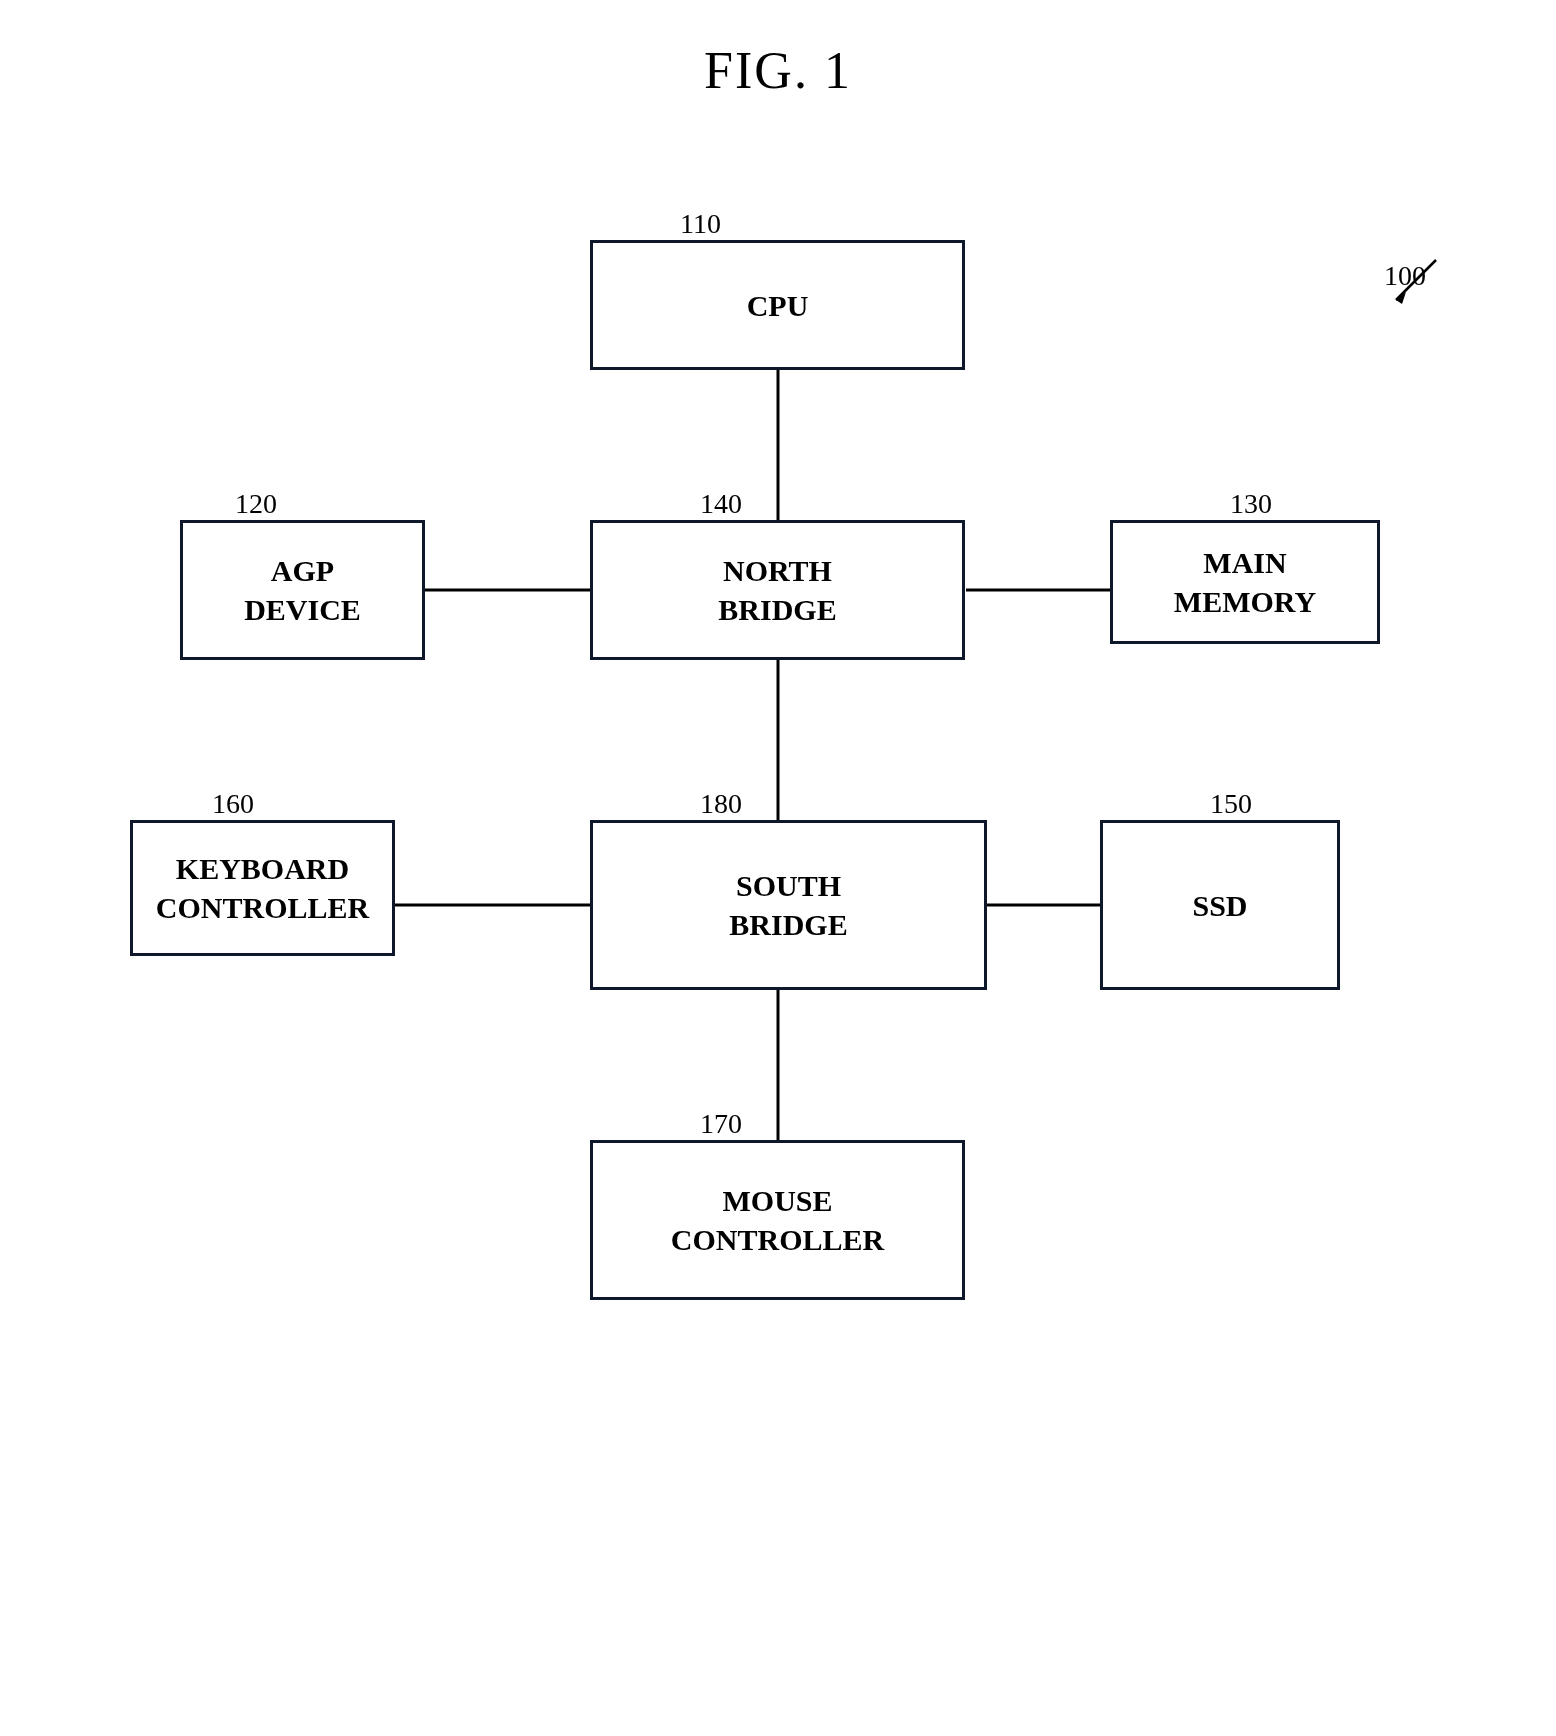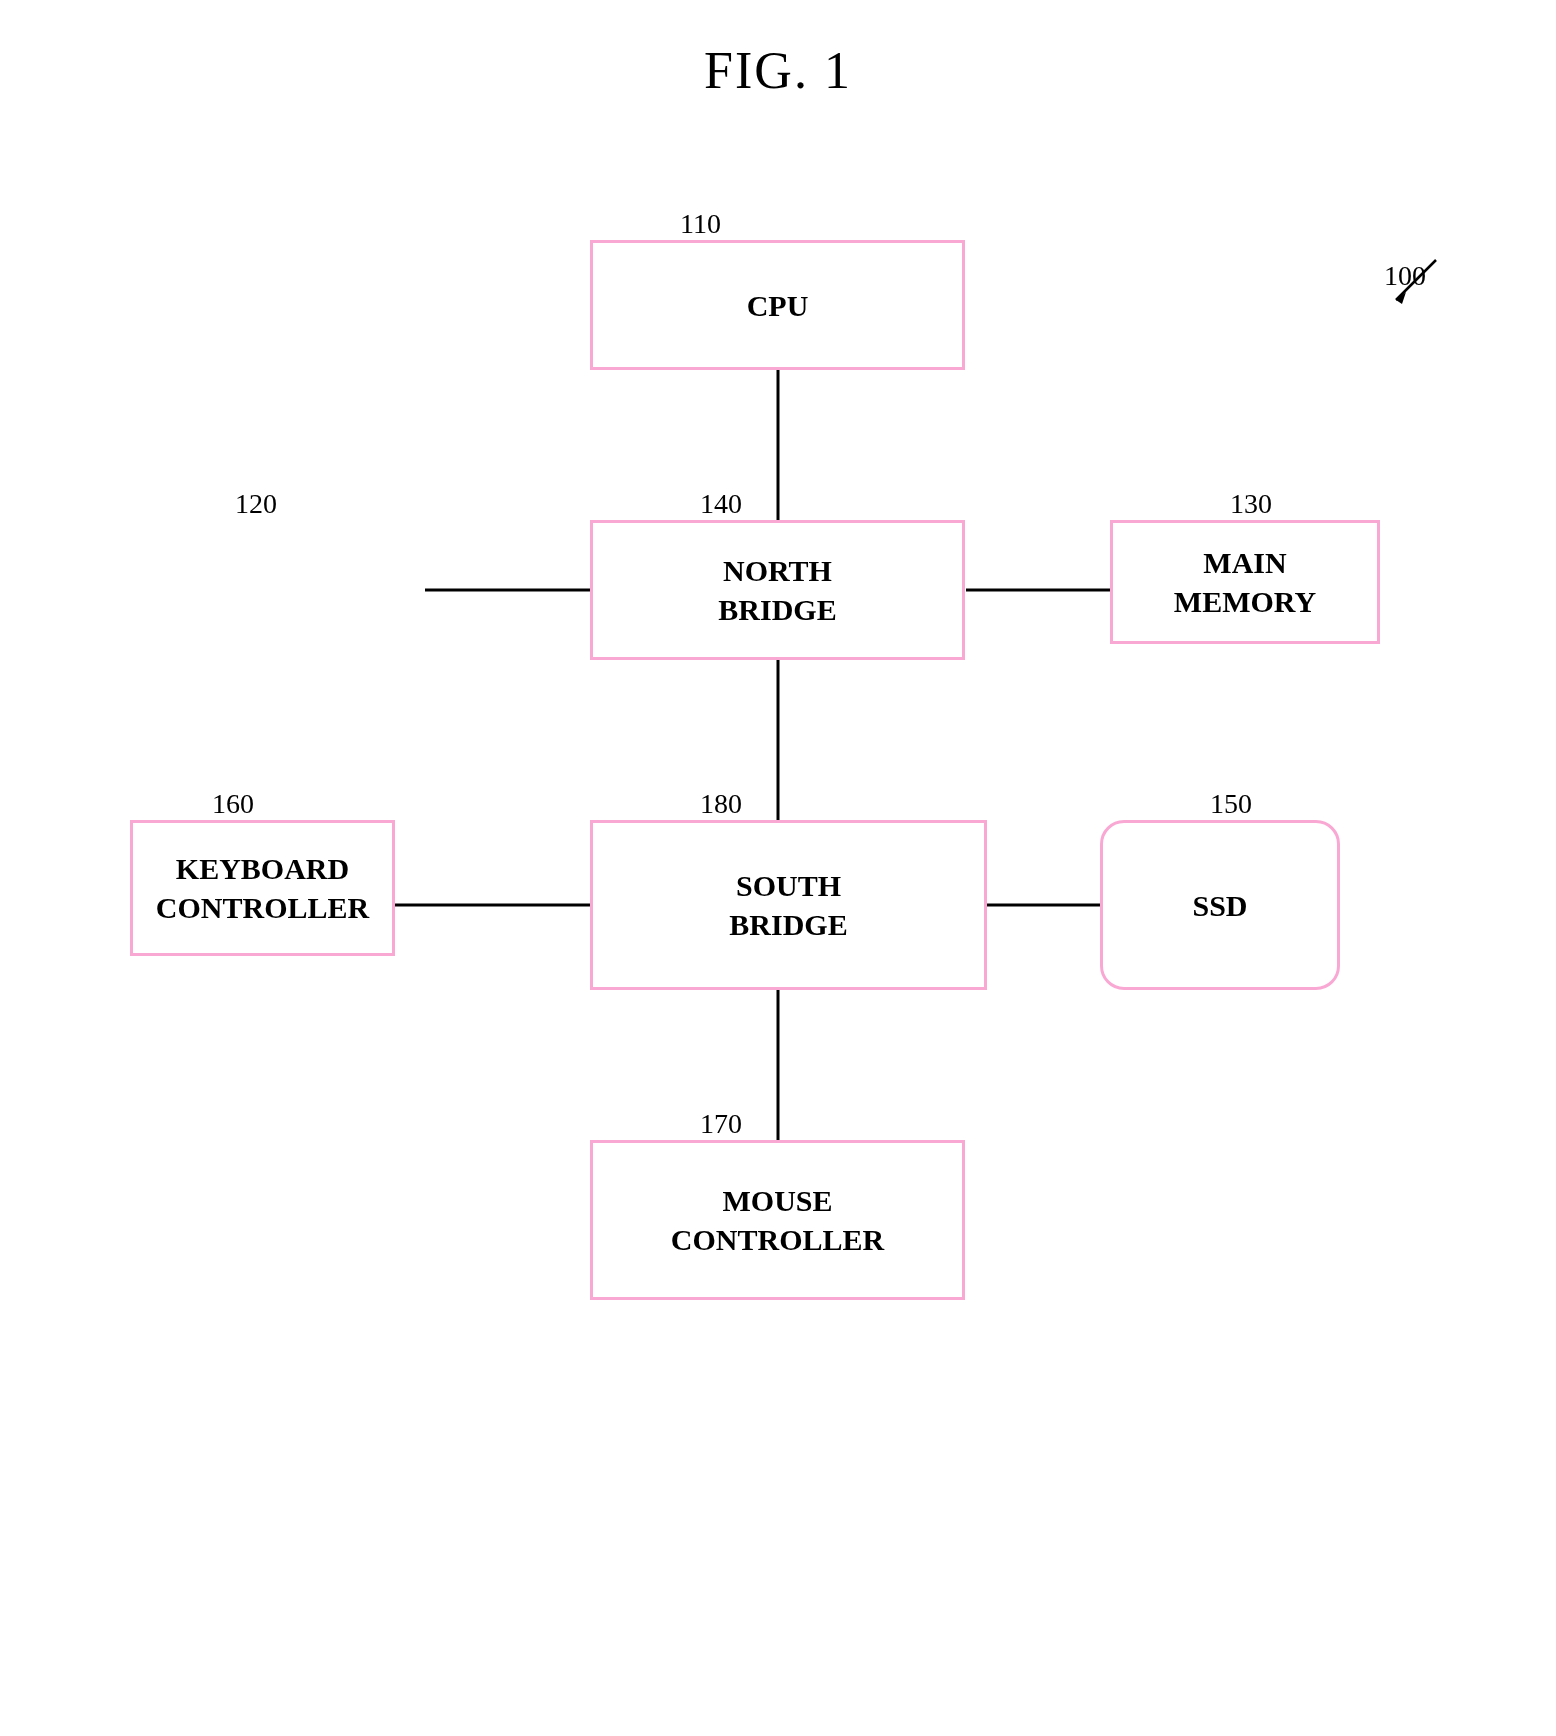--- a/index.html
+++ b/index.html
@@ -31,21 +31,21 @@
     
     .ref-label {
       position: absolute;
       font-size: 28px;
       font-weight: normal;
     }
 
     
     .block-box {
       position: absolute;
-      border: 3px solid #f9a8d4;
+      border: 3px solid #0f172a;
       background: #fff;
       display: flex;
       align-items: center;
       justify-content: center;
       text-align: center;
       font-size: 30px;
       font-weight: bold;
       line-height: 1.3;
     }
 
@@ -96,20 +96,24 @@
 
   <div class="ref-label" style="left: 680px; top: 48px;">110</div>
 
   <div class="block-box" style="left: 590px; top: 360px; width: 375px; height: 140px;">
     <span style="white-space: pre-line;">NORTH
 BRIDGE</span>
   </div>
 
   <div class="ref-label" style="left: 700px; top: 328px;">140</div>
 
+  <div class="block-box" style="left: 180px; top: 360px; width: 245px; height: 140px;">
+    <span style="white-space: pre-line;">AGP
+DEVICE</span>
+  </div>
 
   <div class="ref-label" style="left: 235px; top: 328px; text-align: right;">120</div>
 
   <div class="block-box" style="left: 1110px; top: 360px; width: 270px; height: 124px;">
     <span style="white-space: pre-line;">MAIN
 MEMORY</span>
   </div>
 
   <div class="ref-label" style="left: 1230px; top: 328px; text-align: right;">130</div>
 
@@ -120,21 +124,21 @@
 
   <div class="ref-label" style="left: 700px; top: 628px;">180</div>
 
   <div class="block-box" style="left: 130px; top: 660px; width: 265px; height: 136px;">
     <span style="white-space: pre-line;">KEYBOARD
 CONTROLLER</span>
   </div>
 
   <div class="ref-label" style="left: 212px; top: 628px;">160</div>
 
-  <div class="block-box" style="left: 1100px; top: 660px; width: 240px; height: 170px; border-radius: 24px;">
+  <div class="block-box" style="left: 1100px; top: 660px; width: 240px; height: 170px;">
     <span>SSD</span>
   </div>
 
   <div class="ref-label" style="left: 1210px; top: 628px;">150</div>
 
   <div class="block-box" style="left: 590px; top: 980px; width: 375px; height: 160px;">
     <span style="white-space: pre-line;">MOUSE
 CONTROLLER</span>
   </div>
 

